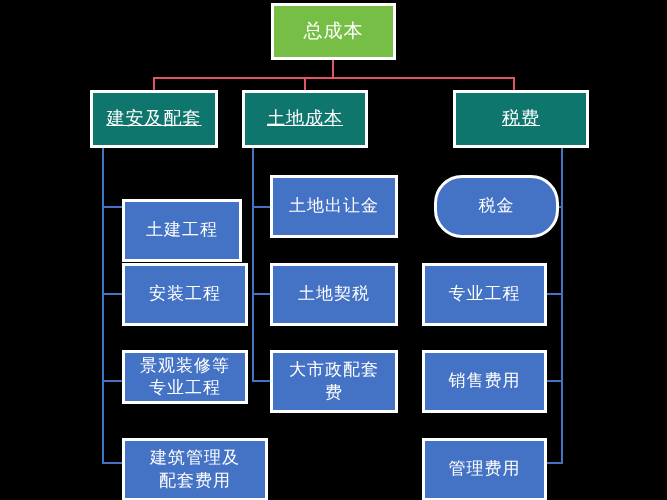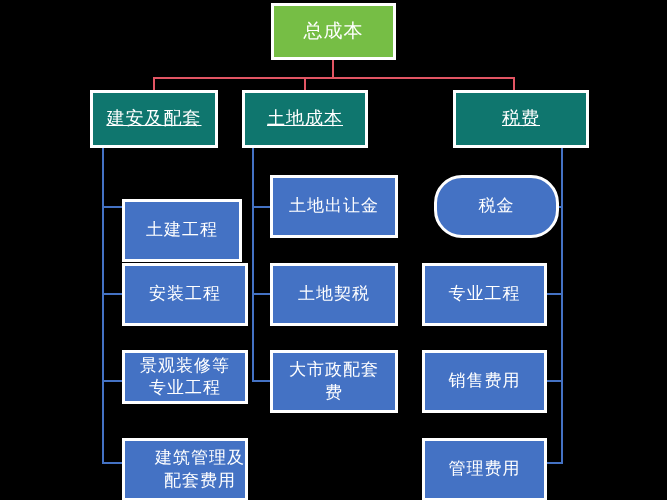--- a/index.html
+++ b/index.html
@@ -78,21 +78,21 @@
   <div class="node leaf-node" style="left:122px; top:175px; width:120px; height:63px;margin-top:24px;">
     <span class="lbl">土建工程</span>
   </div>
   <div class="node leaf-node" style="left:122px; top:263px; width:126px; height:63px;">
     <span class="lbl">安装工程</span>
   </div>
   <div class="node leaf-node" style="left:122px; top:350px; width:126px; height:54px;">
     <span class="lbl">景观装修等
 专业工程</span>
   </div>
-  <div class="node leaf-node" style="left:122px; top:438px; width:126px; height:63px;justify-content:flex-end;">
+  <div class="node leaf-node" style="left:122px; top:438px; width:146px; height:63px;">
     <span class="lbl">建筑管理及
 配套费用</span>
   </div>
 
   <div class="node leaf-node" style="left:270px; top:175px; width:128px; height:63px;">
     <span class="lbl">土地出让金</span>
   </div>
   <div class="node leaf-node" style="left:270px; top:263px; width:128px; height:63px;">
     <span class="lbl">土地契税</span>
   </div>

